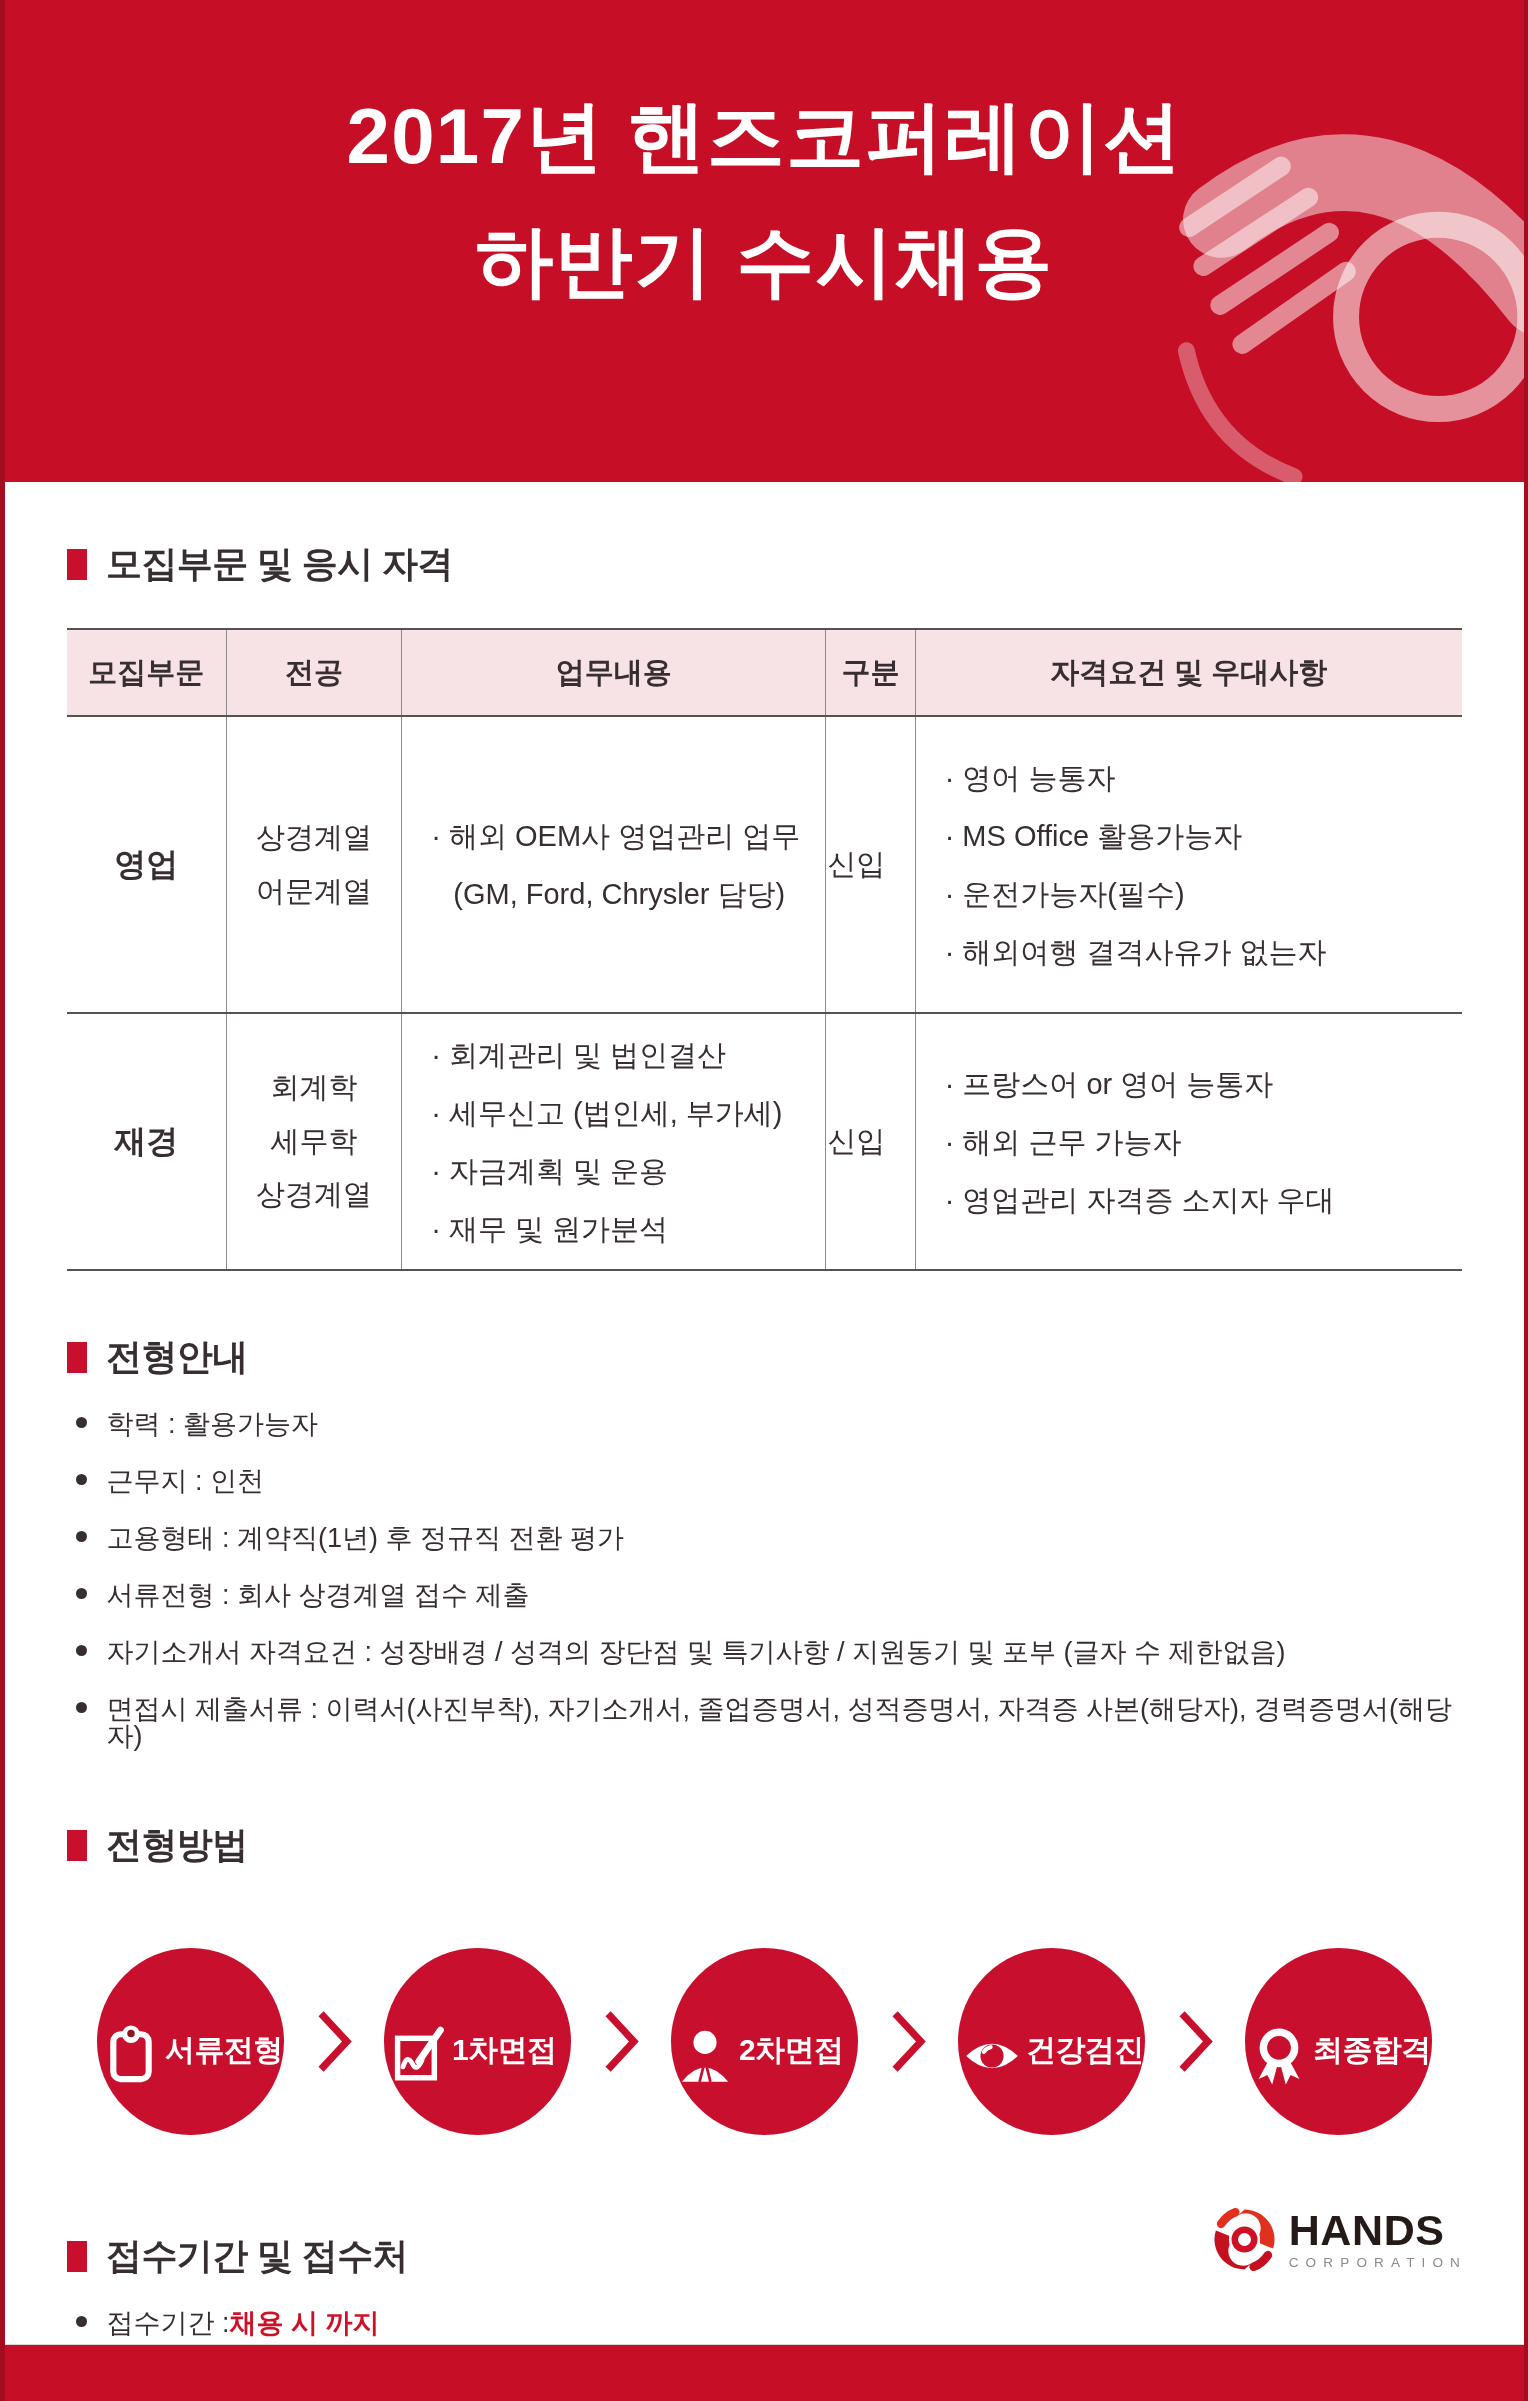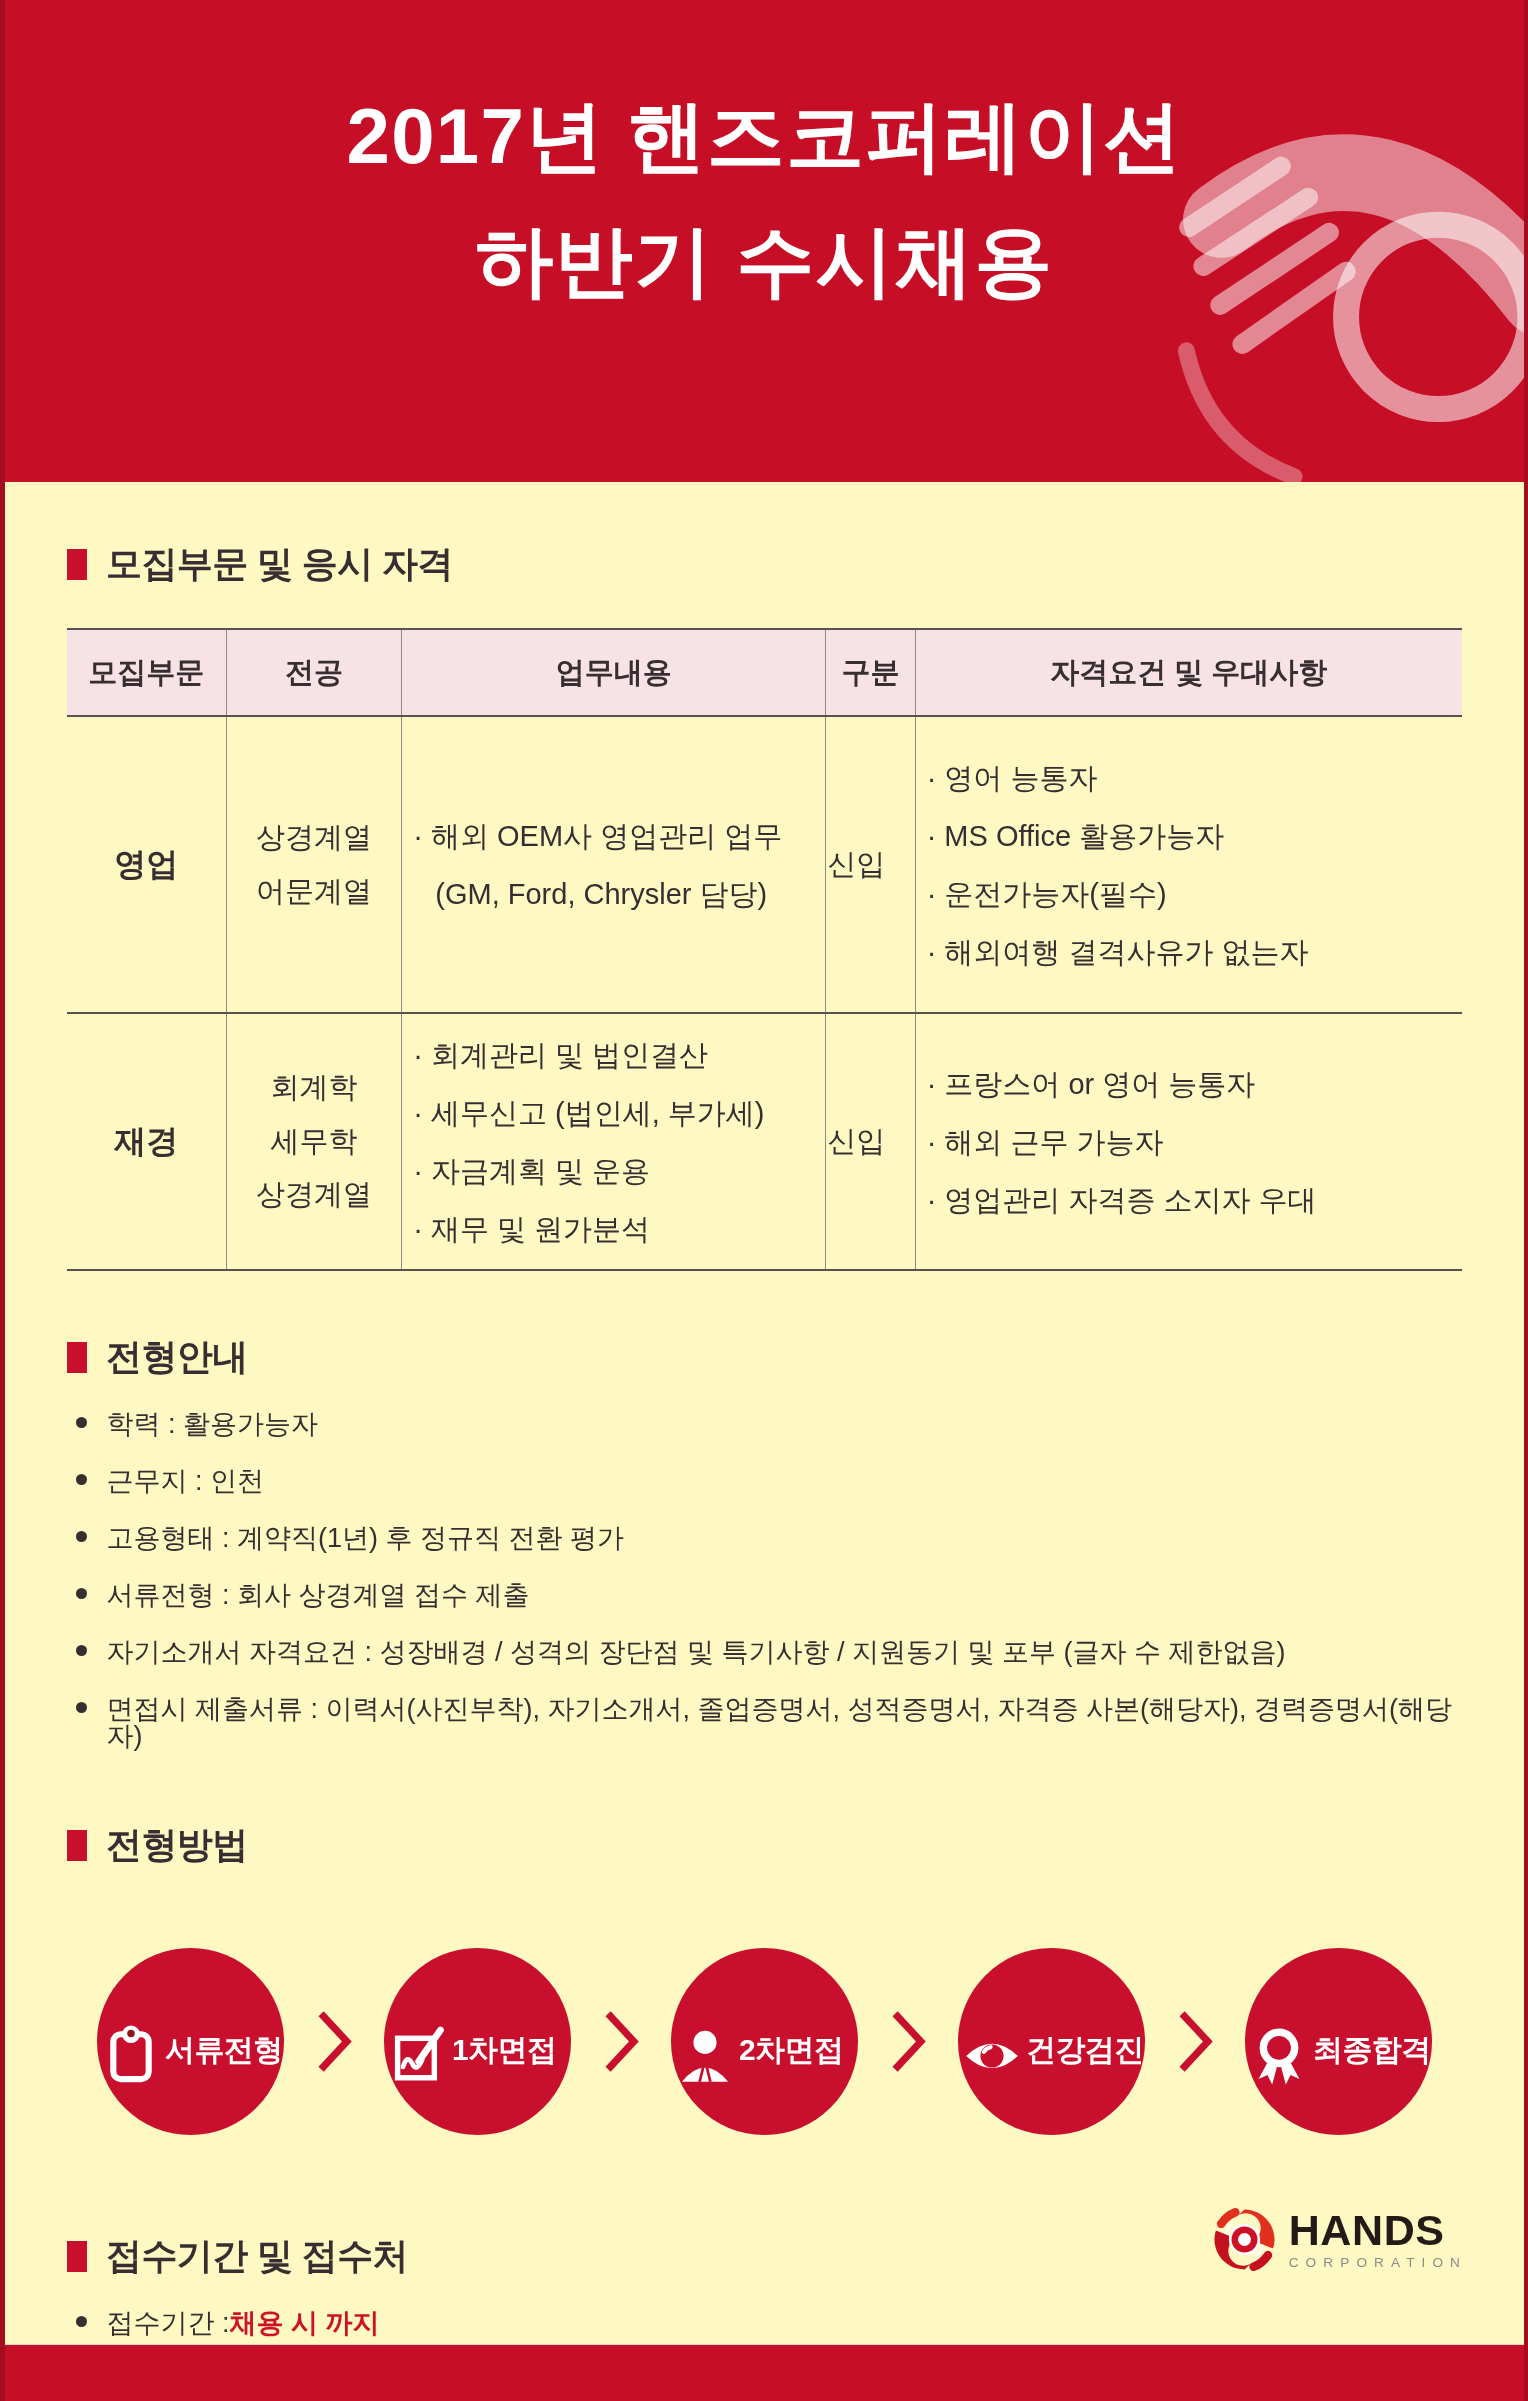--- a/index.html
+++ b/index.html
@@ -1,20 +1,20 @@
 <!DOCTYPE html>
 <html style="font-size:10.4px"><head>
 <meta charset="utf-8">
 <style>
   html,body{margin:0;padding:0;background:#e9e9e9;}
   .page{
     position:relative;
     width:1529px;height:2401px;
     margin:0 auto;
-    background:#fef9c3;
+    background:#ffffff;
     border-left:5.2px solid #a30d1f;
     border-right:5.2px solid #a30d1f;
     box-sizing:border-box;
     overflow:hidden;
     font-family:"Liberation Sans","DejaVu Sans",sans-serif;
     color:#362e31;
   }
   
   .header{
     position:relative;
@@ -74,21 +74,21 @@
   table.recruit th:last-child,table.recruit td:last-child{border-right:none;}
   table.recruit thead th{
     background:#f7e2e6;
     height:87px;
     font-size:29px;font-weight:800;
     text-align:center;
   }
   td.part{height:297px;text-align:center;font-size:32px;font-weight:800;}
   tr.r2 td.part{height:257px;}
   td.major{text-align:center;font-size:29px;line-height:1.85;}
-  td.duties,td.quals{font-size:29px;line-height:2.0;padding-left:11px;margin-top:15px;}
+  td.duties,td.quals{font-size:29px;line-height:2.0;padding-left:29px;margin-top:15px;}
   td.duties .indent{padding-left:22px;}
   td.type{font-size:29px;}
   
   ul.dotlist{
     list-style:none;margin:29px 0 0 9px;padding:0;
   }
   ul.dotlist li{
     display:flex;align-items:baseline;
     font-size:27px;line-height:1.0;
     margin-top:30px;

